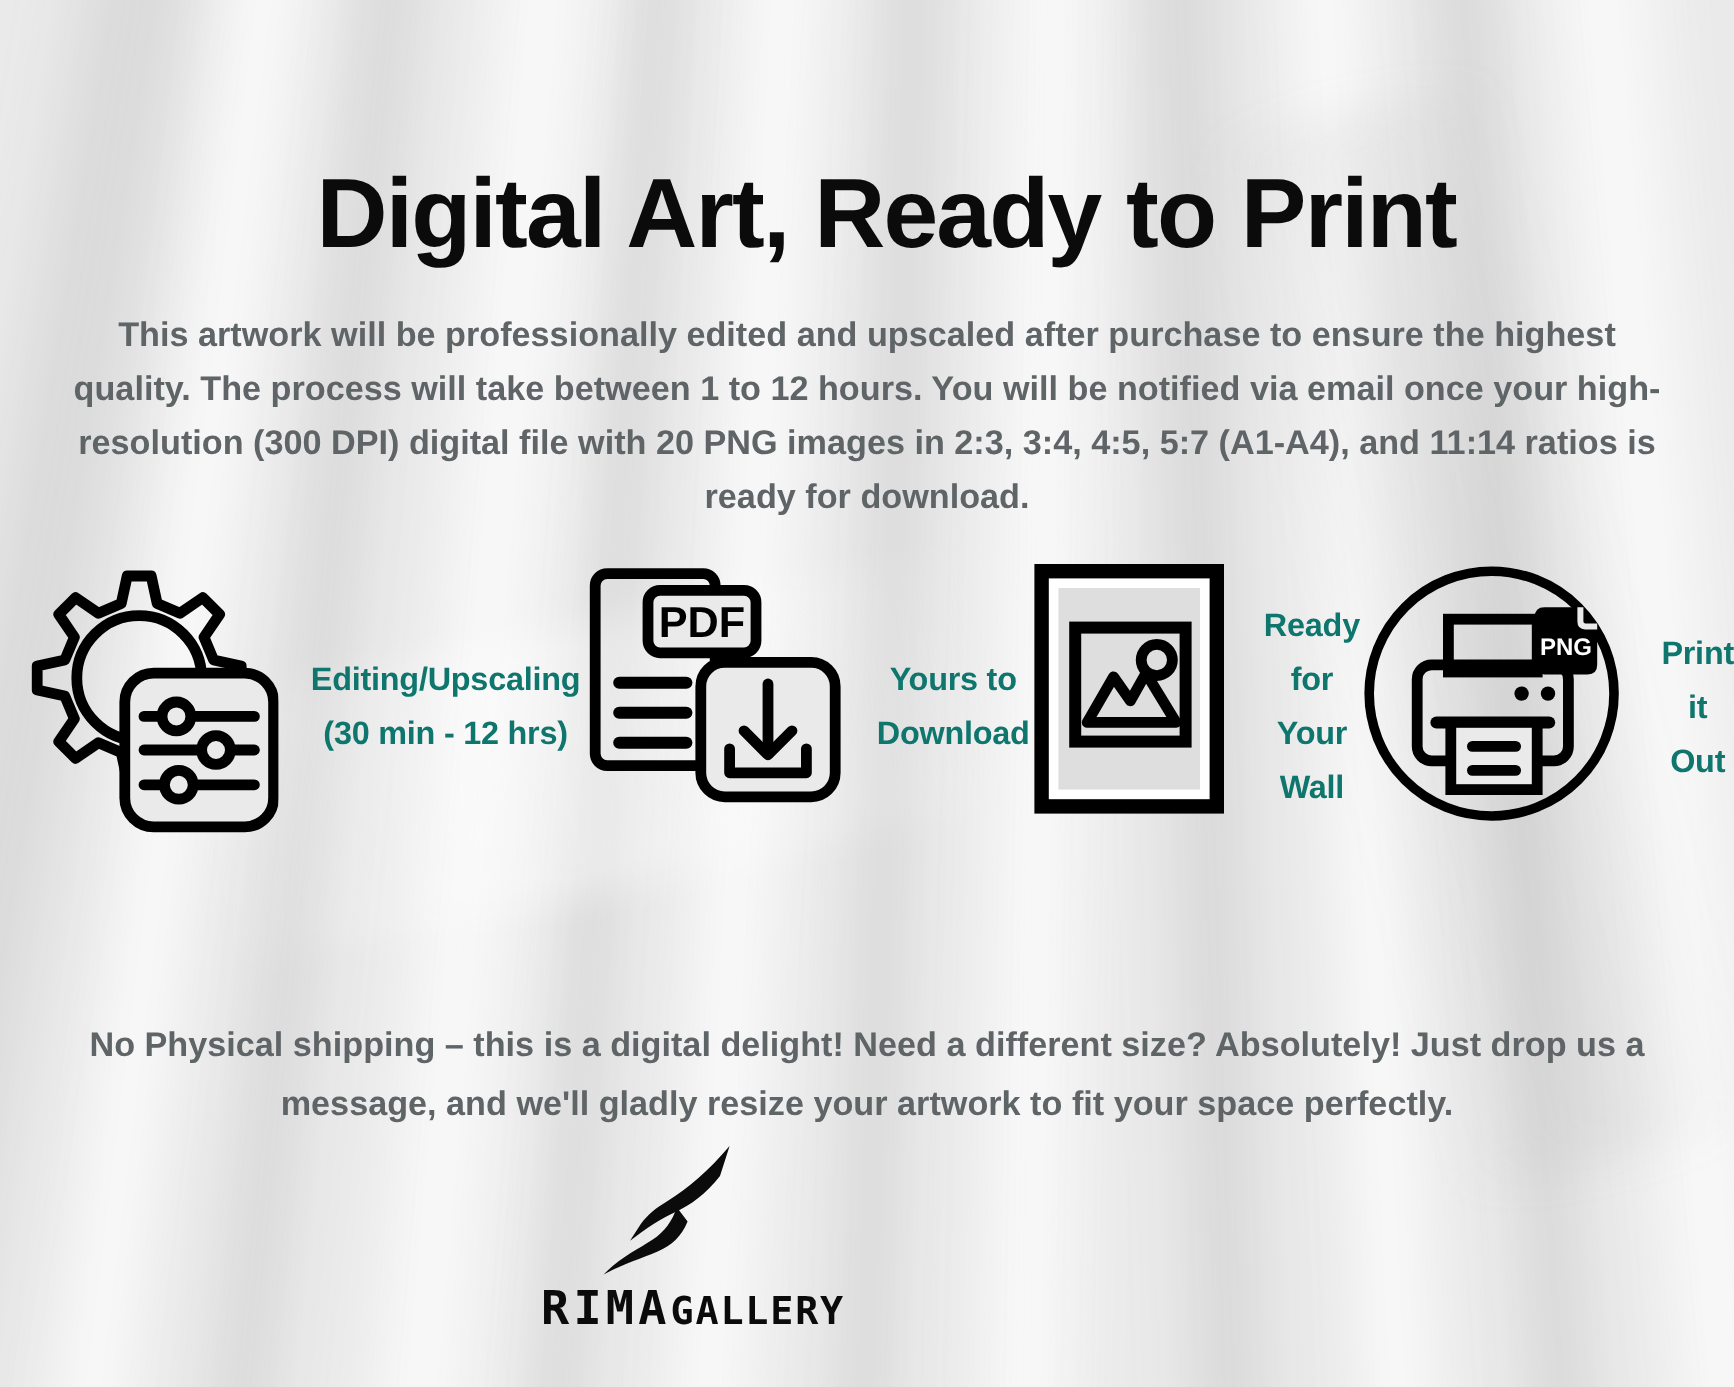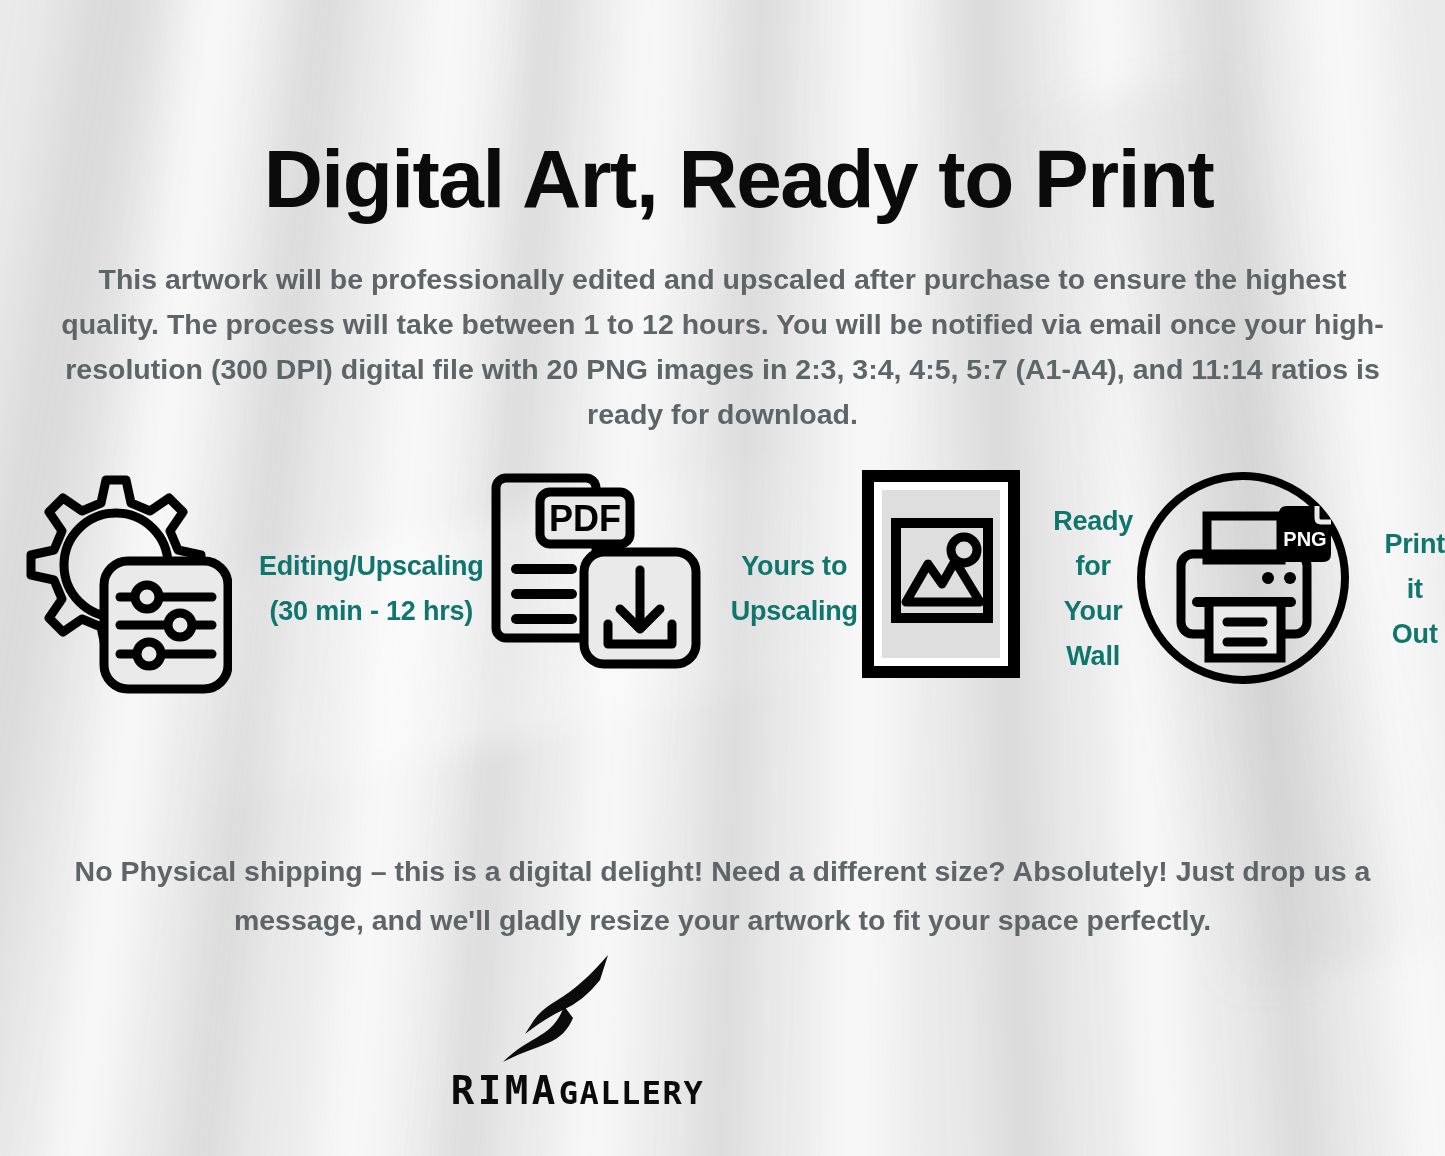--- a/index.html
+++ b/index.html
@@ -214,21 +214,21 @@
 
           <rect x="100" y="86" width="112" height="112" rx="20" fill="#eaeaea"></rect>
           <rect x="100" y="86" width="112" height="112" rx="20" stroke="#000" stroke-width="9" fill="none"></rect>
 
           <line x1="156" y1="104" x2="156" y2="157" stroke="#000" stroke-width="9" stroke-linecap="round"></line>
           <path d="M136 143 L156 163 L176 143" stroke="#000" stroke-width="9" stroke-linecap="round" stroke-linejoin="round" fill="none"></path>
 
           <path d="M124 158 L124 178 L188 178 L188 158" stroke="#000" stroke-width="9" stroke-linecap="round" stroke-linejoin="round" fill="none"></path>
         </svg>
       </div>
-      <div class="feature-label">Yours to Upscaling</div>
+      <div class="feature-label">Yours to Download</div>
     </div>
 
     <div class="feature">
       <div class="feature-icon">
         <svg width="166" height="216" viewBox="0 0 166 216" fill="none" xmlns="http://www.w3.org/2000/svg">
 
           <rect x="4" y="4" width="158" height="208" fill="#000"></rect>
 
           <rect x="16" y="16" width="134" height="184" fill="#ffffff"></rect>
 

